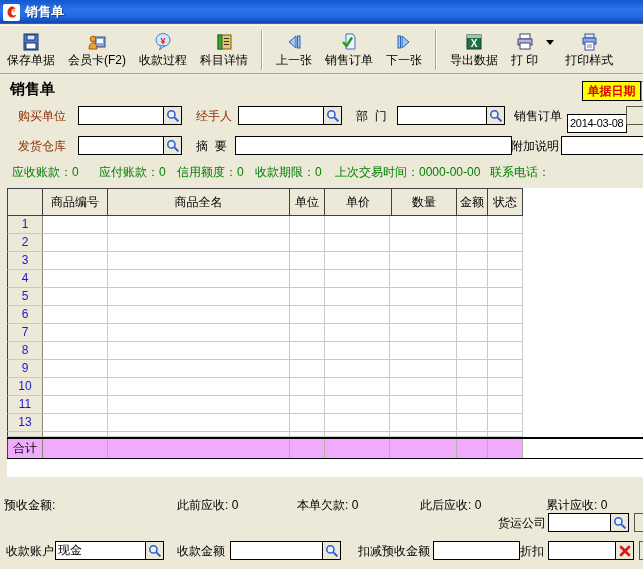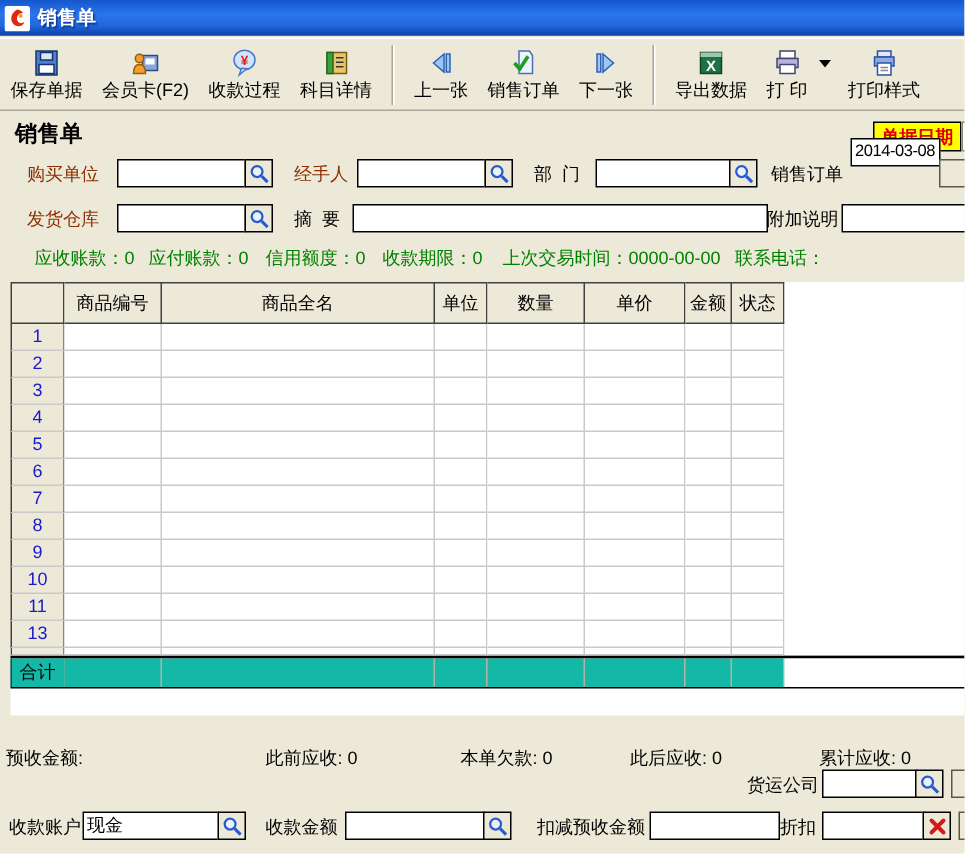--- a/index.html
+++ b/index.html
@@ -51,21 +51,21 @@
   .tr{display:flex;}
   .tc{box-sizing:border-box;flex:0 0 auto;overflow:hidden;text-align:center;}
   .head .tc{background:#ece9d8;border-right:1px solid #404040;border-top:1px solid #404040;
     border-bottom:1px solid #404040;line-height:27px;font-size:12px;}
   .head .tc:first-child{border-left:1px solid #404040;}
   .body-row .tc{border-right:1px solid #c9c9c9;border-bottom:1px solid #c9c9c9;background:#fff;height:18px;}
   .body-row .tc.numcell{background:#ece9d8;border-left:1px solid #404040;border-right:1px solid #8a8875;
     color:#1a1acc;line-height:17px;font-size:12px;}
   .filler{flex:1 1 auto;background:#fff;}
   .total-row{border-top:2px solid #000;border-bottom:1px solid #000;}
-  .total-row .tc{background:#14b8a6;border-right:1px solid #b4b1a2;height:19px;line-height:19px;}
+  .total-row .tc{background:#f0abfc;border-right:1px solid #b4b1a2;height:19px;line-height:19px;}
   .total-row .tc.numcell{border-left:1px solid #404040;border-right:1px solid #8a8875;}
   
   .stat{position:absolute;white-space:pre;}
 </style>
 </head>
 <body>
 
 <div class="titlebar">
   <span class="title-ico">
     <svg width="17" height="17" viewBox="0 0 18 18">
@@ -212,55 +212,55 @@
 <div class="flabel" style="left:356px;top:109px;">部  门</div>
 <div class="inp" style="left:397px;top:106px;width:84px;"></div>
 <div class="lk" style="left:486px;top:106px;">
     <svg width="14" height="14" viewBox="0 0 14 14">
       <circle cx="5.4" cy="5.4" r="3.6" fill="#eaf2fc" stroke="#2a5ad0" stroke-width="1.5"></circle>
       <line x1="8.4" y1="8.4" x2="12.4" y2="12.4" stroke="#2a5ad0" stroke-width="2"></line>
     </svg>
   </div>
 
 <div class="flabel" style="left:514px;top:109px;">销售订单</div>
-<div class="inp" style="left:567px;top:92px;width:54px;font-size:11px;letter-spacing:-0.3px;">2014-03-08</div>
+<div class="inp" style="left:567px;top:114px;width:54px;font-size:11px;letter-spacing:-0.3px;">2014-03-08</div>
 <div class="clip-ctl" style="left:626px;top:106px;width:20px;"></div>
 
 <div class="flabel maroon" style="left:18px;top:139px;">发货仓库</div>
 <div class="inp" style="left:78px;top:136px;width:80px;"></div>
 <div class="lk" style="left:163px;top:136px;">
     <svg width="14" height="14" viewBox="0 0 14 14">
       <circle cx="5.4" cy="5.4" r="3.6" fill="#eaf2fc" stroke="#2a5ad0" stroke-width="1.5"></circle>
       <line x1="8.4" y1="8.4" x2="12.4" y2="12.4" stroke="#2a5ad0" stroke-width="2"></line>
     </svg>
   </div>
 
 <div class="flabel" style="left:196px;top:139px;">摘  要</div>
 <div class="inp" style="left:235px;top:136px;width:271px;"></div>
 
 <div class="flabel" style="left:511px;top:139px;">附加说明</div>
 <div class="inp" style="left:561px;top:136px;width:90px;"></div>
 
 <div class="status-line" id="status-line">
-    <span class="status-item" style="left: 23px;">应收账款：0</span>
+    <span class="status-item" style="left: 12px;">应收账款：0</span>
     <span class="status-item" style="left: 99px;">应付账款：0</span>
     <span class="status-item" style="left: 177px;">信用额度：0</span>
     <span class="status-item" style="left: 255px;">收款期限：0</span>
     <span class="status-item" style="left: 335px;">上次交易时间：0000-00-00</span>
     <span class="status-item" style="left: 490px;">联系电话：</span>
   </div>
 
 <div class="tbl" id="grid">
     <div class="tr head" style="height: 28px;">
       <div class="tc" style="width: 36px; height: 28px;"></div>
       <div class="tc" style="width: 65px; height: 28px;">商品编号</div>
       <div class="tc" style="width: 182px; height: 28px;">商品全名</div>
       <div class="tc" style="width: 35px; height: 28px;">单位</div>
+      <div class="tc" style="width: 67px; height: 28px;">单价</div>
       <div class="tc" style="width: 65px; height: 28px;">数量</div>
-      <div class="tc" style="width: 67px; height: 28px;">单价</div>
       <div class="tc" style="width: 31px; height: 28px;">金额</div>
       <div class="tc" style="width: 35px; height: 28px;">状态</div>
       <div class="filler"></div>
     </div>
     <div class="tr body-row">
       <div class="tc numcell" style="width: 36px;">1</div>
       <div class="tc" style="width: 65px;"></div>
       <div class="tc" style="width: 182px;"></div>
       <div class="tc" style="width: 35px;"></div>
       <div class="tc" style="width: 65px;"></div>
@@ -410,21 +410,21 @@
       <div class="tc" style="width: 67px;"></div>
       <div class="tc" style="width: 31px;"></div>
       <div class="tc" style="width: 35px;"></div>
       <div class="filler"></div>
     </div>
   </div>
 
 <div id="footer-stats">
     <span class="stat" style="left: 4px; top: 497px;">预收金额:</span>
     <span class="stat" style="left: 177px; top: 497px;">此前应收: 0</span>
-    <span class="stat" style="left: 307px; top: 497px;">本单欠款: 0</span>
+    <span class="stat" style="left: 297px; top: 497px;">本单欠款: 0</span>
     <span class="stat" style="left: 420px; top: 497px;">此后应收: 0</span>
     <span class="stat" style="left: 546px; top: 497px;">累计应收: 0</span>
   </div>
 
 <div class="flabel" style="left:498px;top:516px;">货运公司</div>
 <div class="inp" style="left:548px;top:513px;width:58px;"></div>
 <div class="lk" style="left:610px;top:513px;">
     <svg width="14" height="14" viewBox="0 0 14 14">
       <circle cx="5.4" cy="5.4" r="3.6" fill="#eaf2fc" stroke="#2a5ad0" stroke-width="1.5"></circle>
       <line x1="8.4" y1="8.4" x2="12.4" y2="12.4" stroke="#2a5ad0" stroke-width="2"></line>

